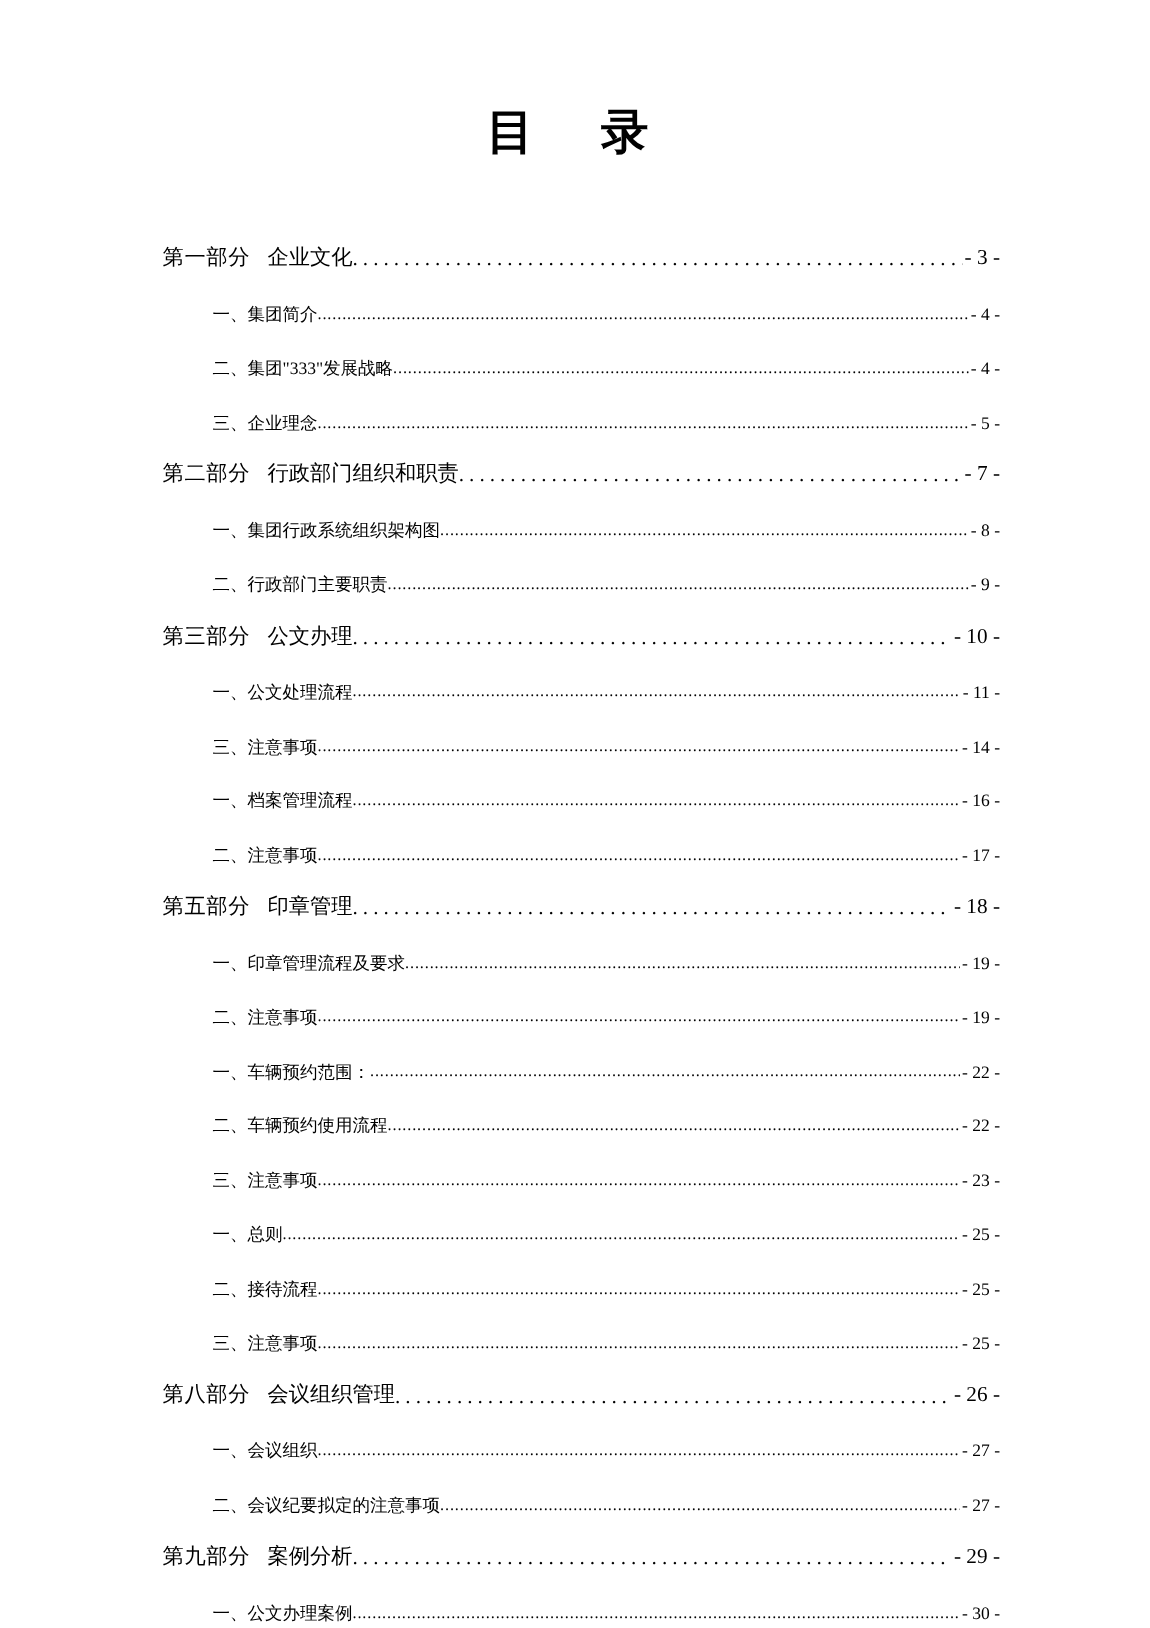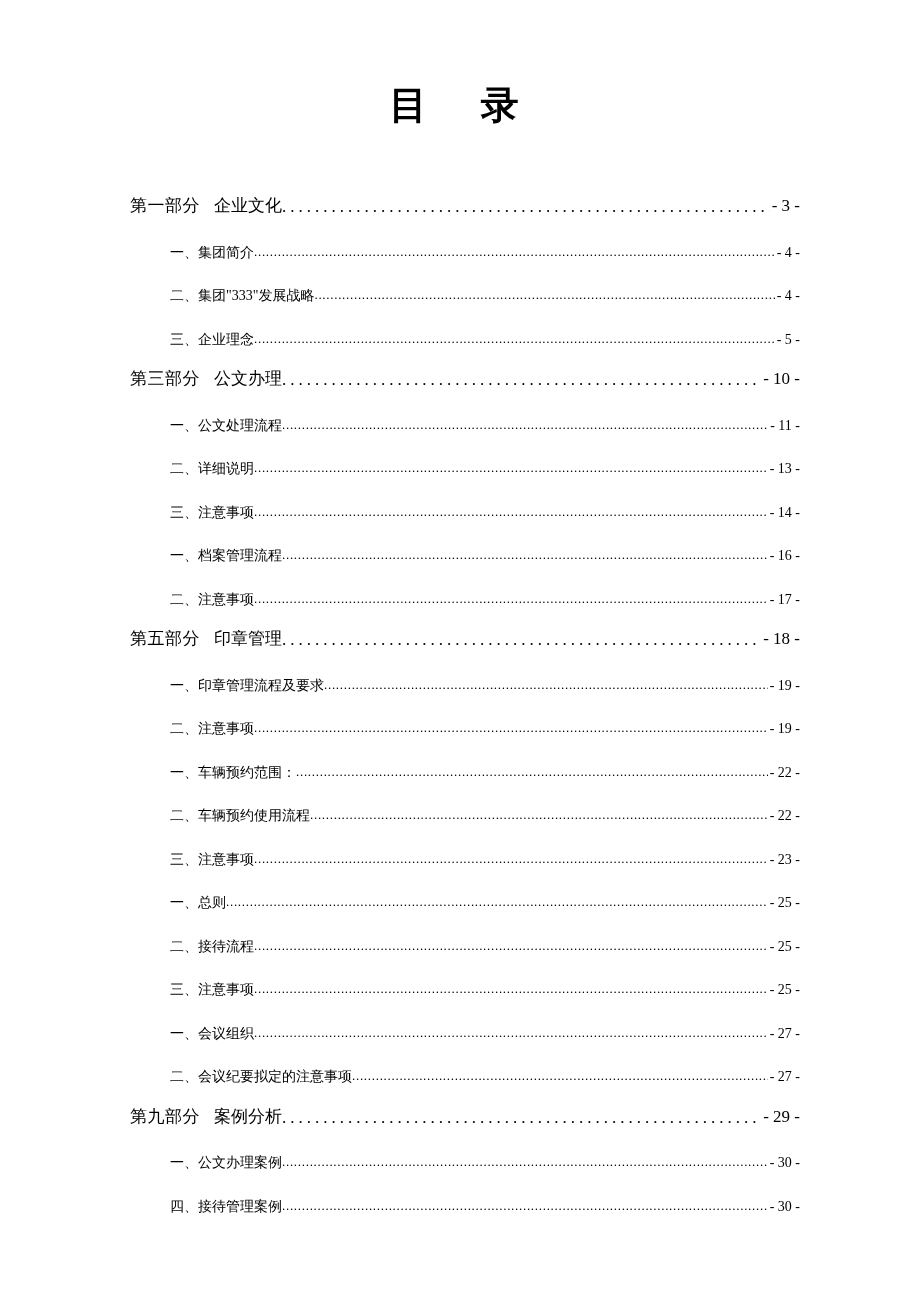--- a/index.html
+++ b/index.html
@@ -107,35 +107,47 @@
           <span class="pageno">- 4 -</span>
         </div>
         <div class="toc-row level2">
           <span class="label">三、企业理念</span>
           <span class="dots small"></span>
           <span class="pageno">- 5 -</span>
         </div>
       </div>
       <div class="section">
         <div class="toc-row level1">
+          <span class="label"><span class="label-part">第二部分</span><span class="label-title">行政部门组织和职责</span></span>
+          <span class="dots big"></span>
+          <span class="pageno">- 7 -</span>
+        </div>
+        <div class="toc-row level2">
+          <span class="label">一、集团行政系统组织架构图</span>
+          <span class="dots small"></span>
+          <span class="pageno">- 8 -</span>
+        </div>
+        <div class="toc-row level2">
+          <span class="label">二、行政部门主要职责</span>
+          <span class="dots small"></span>
+          <span class="pageno">- 9 -</span>
+        </div>
+      </div>
+      <div class="section">
+        <div class="toc-row level1">
           <span class="label"><span class="label-part">第三部分</span><span class="label-title">公文办理</span></span>
           <span class="dots big"></span>
           <span class="pageno">- 10 -</span>
         </div>
         <div class="toc-row level2">
           <span class="label">一、公文处理流程</span>
           <span class="dots small"></span>
           <span class="pageno">- 11 -</span>
         </div>
         <div class="toc-row level2">
-          <span class="label">二、详细说明</span>
-          <span class="dots small"></span>
-          <span class="pageno">- 13 -</span>
-        </div>
-        <div class="toc-row level2">
           <span class="label">三、注意事项</span>
           <span class="dots small"></span>
           <span class="pageno">- 14 -</span>
         </div>
       </div>
       <div class="section">
         <div class="toc-row level2">
           <span class="label">一、档案管理流程</span>
           <span class="dots small"></span>
           <span class="pageno">- 16 -</span>
@@ -191,20 +203,25 @@
           <span class="dots small"></span>
           <span class="pageno">- 25 -</span>
         </div>
         <div class="toc-row level2">
           <span class="label">三、注意事项</span>
           <span class="dots small"></span>
           <span class="pageno">- 25 -</span>
         </div>
       </div>
       <div class="section">
+        <div class="toc-row level1">
+          <span class="label"><span class="label-part">第八部分</span><span class="label-title">会议组织管理</span></span>
+          <span class="dots big"></span>
+          <span class="pageno">- 26 -</span>
+        </div>
         <div class="toc-row level2">
           <span class="label">一、会议组织</span>
           <span class="dots small"></span>
           <span class="pageno">- 27 -</span>
         </div>
         <div class="toc-row level2">
           <span class="label">二、会议纪要拟定的注意事项</span>
           <span class="dots small"></span>
           <span class="pageno">- 27 -</span>
         </div>

